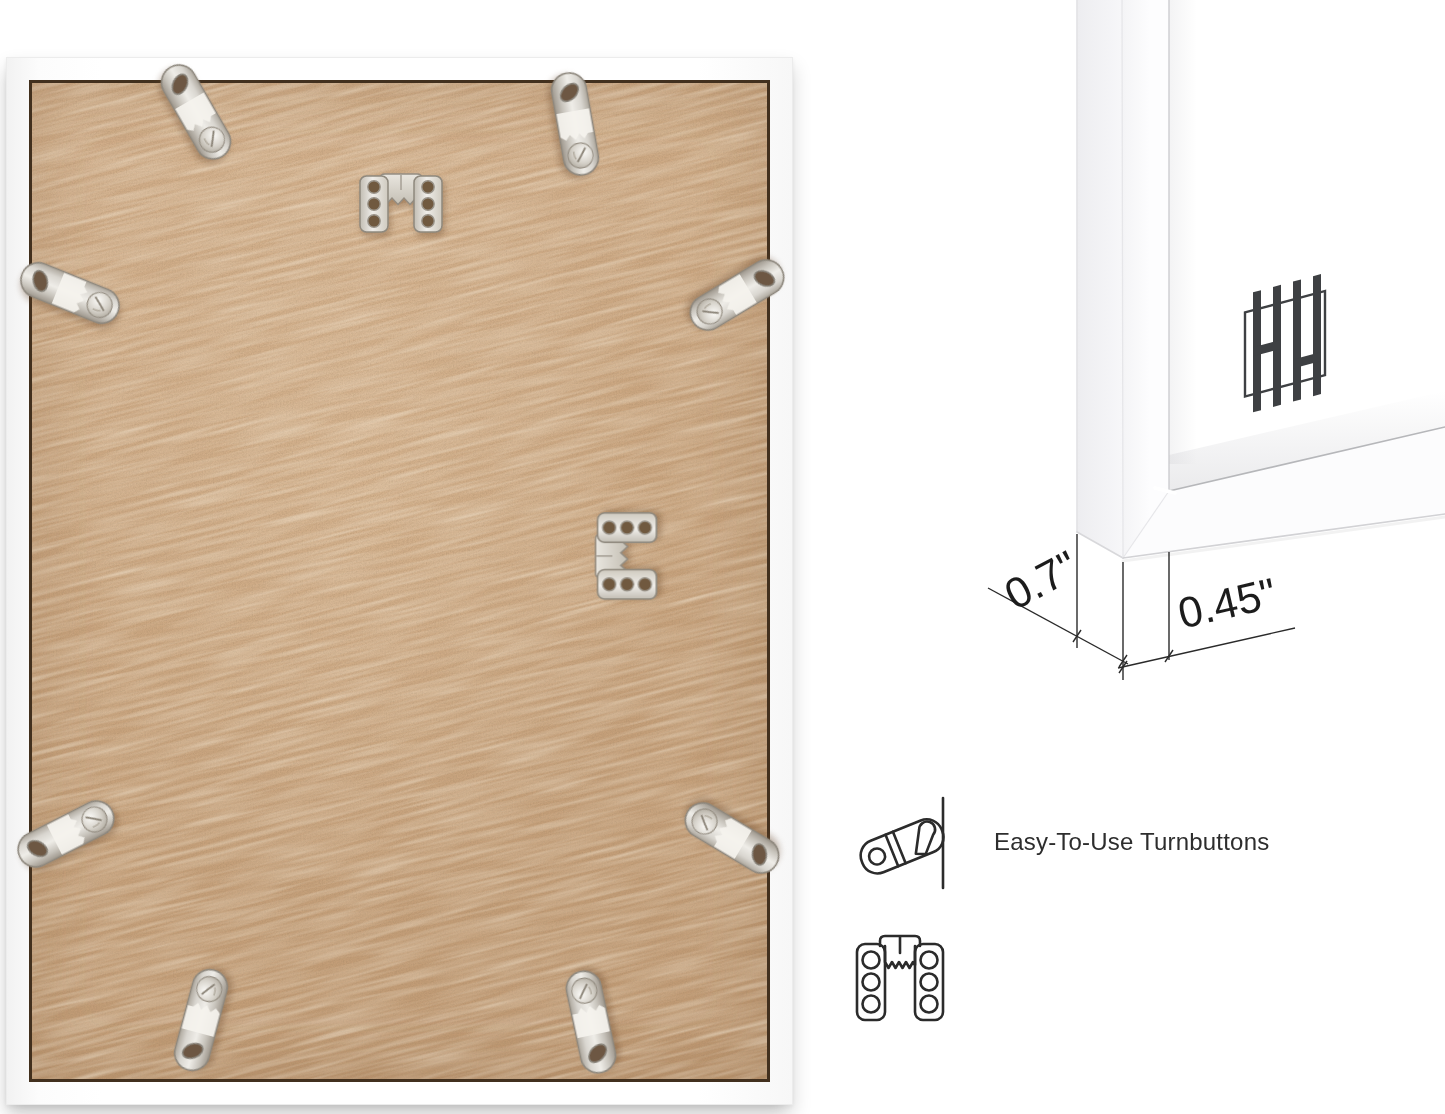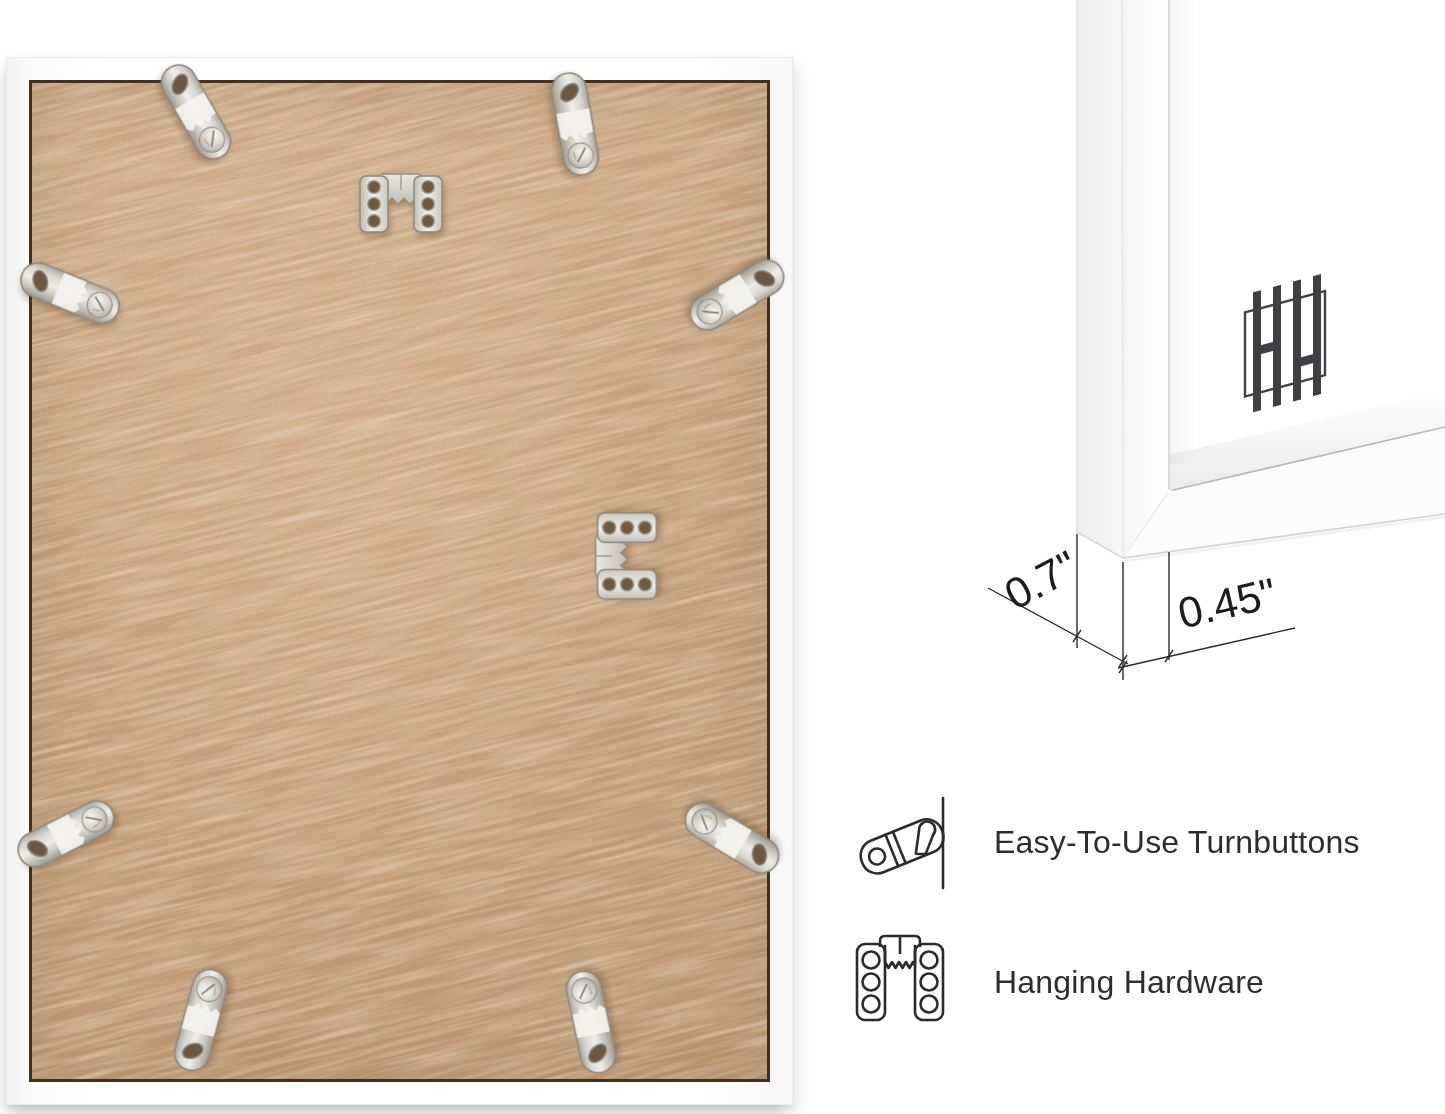--- a/index.html
+++ b/index.html
@@ -22,21 +22,21 @@
   .hw{position:absolute;filter:drop-shadow(2px 4px 3px rgba(96,64,34,.35));}
   .hw svg{display:block;overflow:visible;}
 
   
   .corner-detail{position:absolute;left:960px;top:0;width:485px;height:700px;}
   .corner-detail svg{display:block;overflow:visible;}
   .dim-text{font-family:"Liberation Sans",sans-serif;font-weight:400;fill:#1c1c1c;}
 
   
   .feature-icon{position:absolute;}
-  .feature-label{position:absolute;white-space:nowrap;font-size:32px;line-height:44px;
+  .feature-label{position:absolute;white-space:nowrap;font-size:24px;line-height:44px;
                  letter-spacing:.2px;color:#2d2d2d;font-weight:400;}
   .outline-icon{stroke:#2b2b2b;fill:none;stroke-width:2.6;stroke-linecap:round;stroke-linejoin:round;}
 </style>
 </head>
 <body>
 
 <div class="stage">
 
   <svg width="0" height="0" style="position:absolute" aria-hidden="true">
     <defs>
@@ -253,15 +253,14 @@
         <rect x="61" y="12" width="28" height="76" rx="8"></rect>
         <circle cx="17" cy="28" r="8.5"></circle>
           <circle cx="17" cy="50" r="8.5"></circle>
           <circle cx="17" cy="72" r="8.5"></circle>
         <circle cx="75" cy="28" r="8.5"></circle>
           <circle cx="75" cy="50" r="8.5"></circle>
           <circle cx="75" cy="72" r="8.5"></circle>
       </g>
     </svg>
   </div>
-  <div class="feature-label" style="left:994px;top:960px">Hanging Hardware</div>
 
 </div>
 
 </body></html>

